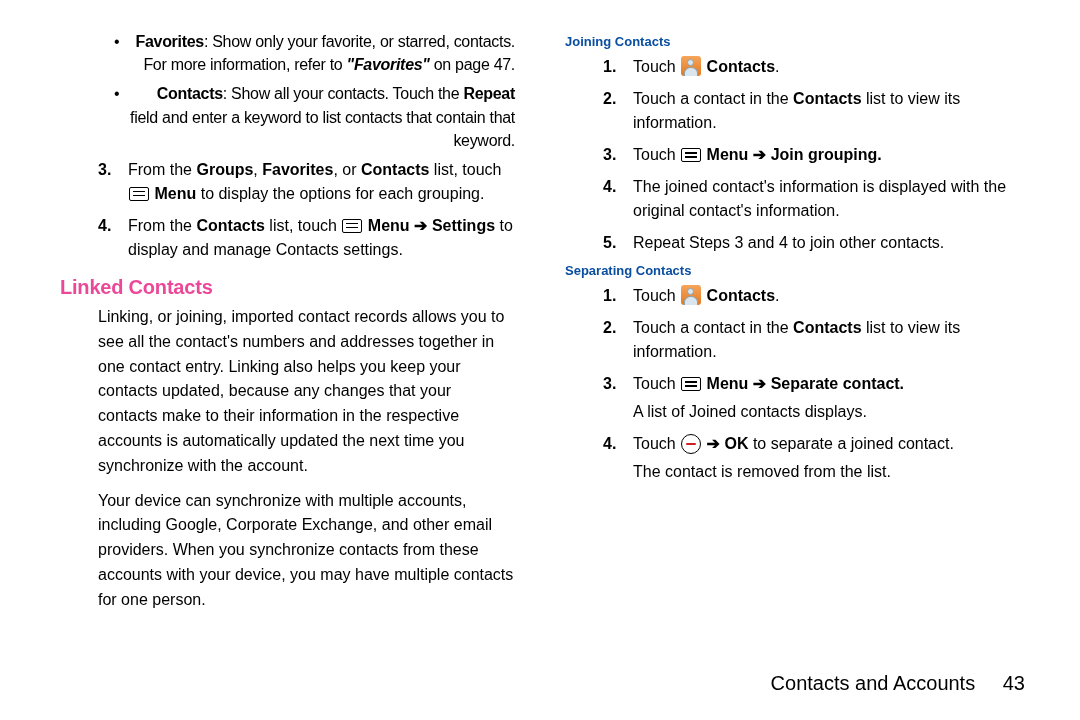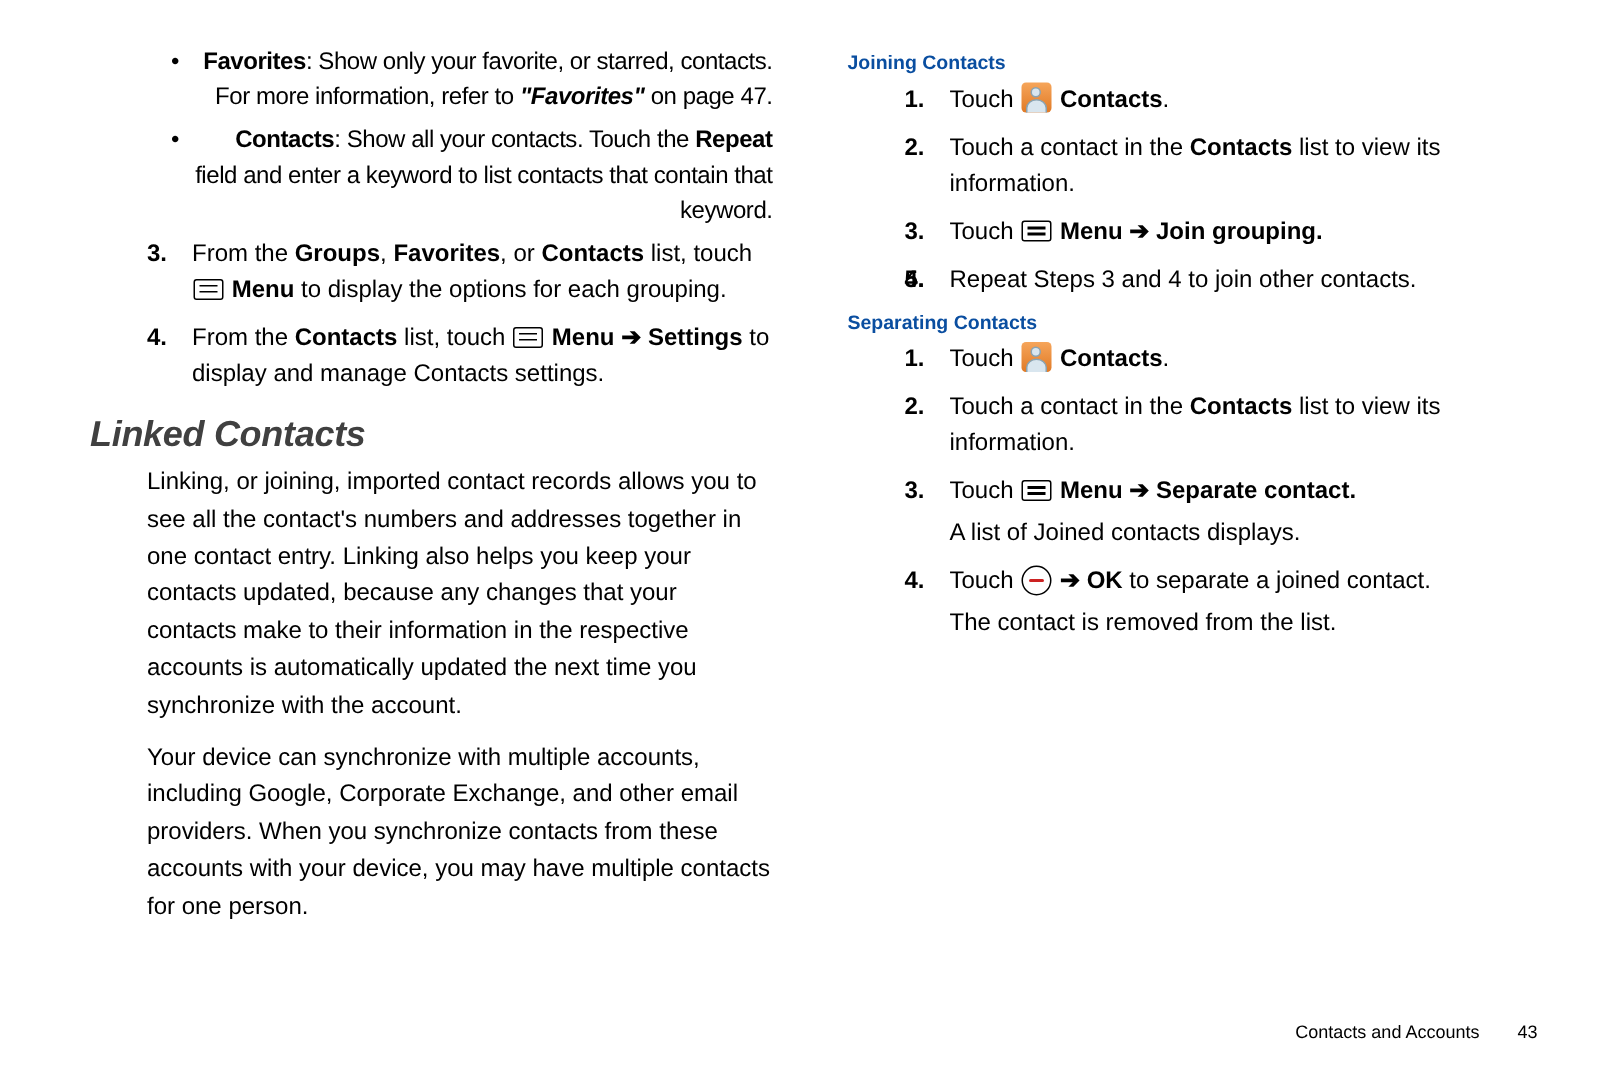--- a/index.html
+++ b/index.html
@@ -65,23 +65,22 @@
     position: absolute;
     left: 0;
     top: 0;
     font-weight: bold;
     font-family: Arial, sans-serif;
   }
   .ol .cont { margin-top: 4px; }
 
   .h3 {
     font-weight: bold;
-    font-style: italic;
-    font-size: 24px;
-    color: #404040;
+    font-size: 20px;
+    color: #ec4899;
     margin: 14px 0 6px 0;
     font-family: Arial, sans-serif;
     letter-spacing: -0.2px;
   }
   .h4 {
     font-weight: bold;
     font-size: 13px;
     color: #0a4ea0;
     margin: 4px 0 6px 0;
     font-family: Arial, sans-serif;
@@ -167,21 +166,21 @@
     height: 2.5px;
     margin-top: -1.25px;
     background: #c22;
     border-radius: 1px;
   }
 
   .footer {
     position: absolute;
     bottom: 25px;
     right: 55px;
-    font-size: 12px;
+    font-size: 20px;
   }
   .footer .pn {
     display: inline-block;
     margin-left: 22px;
   }
   .narrow { font-family: 'Arial Narrow', Arial, sans-serif; letter-spacing: -0.3px; }
 </style>
 </head>
 <body>
 
@@ -227,20 +226,21 @@
         <span class="num">2.</span>
         <span>Touch a contact in the </span><span class="bold">Contacts</span><span> list to view its information.</span>
       </li>
       <li>
         <span class="num">3.</span>
         <span>Touch </span><span class="menu-icon"></span>
         <span class="bold">Menu</span><span class="bold arrow"> ➔ </span><span class="bold">Join grouping.</span>
       </li>
       <li>
         <span class="num">4.</span>
+        <div class="cont">The joined contact's information is displayed with the original contact's information.</div>
       </li>
       <li>
         <span class="num">5.</span>
         <span>Repeat Steps 3 and 4 to join other contacts.</span>
       </li>
     </ol>
 
     <div class="h4">Separating Contacts</div>
     <ol class="ol">
       <li>

